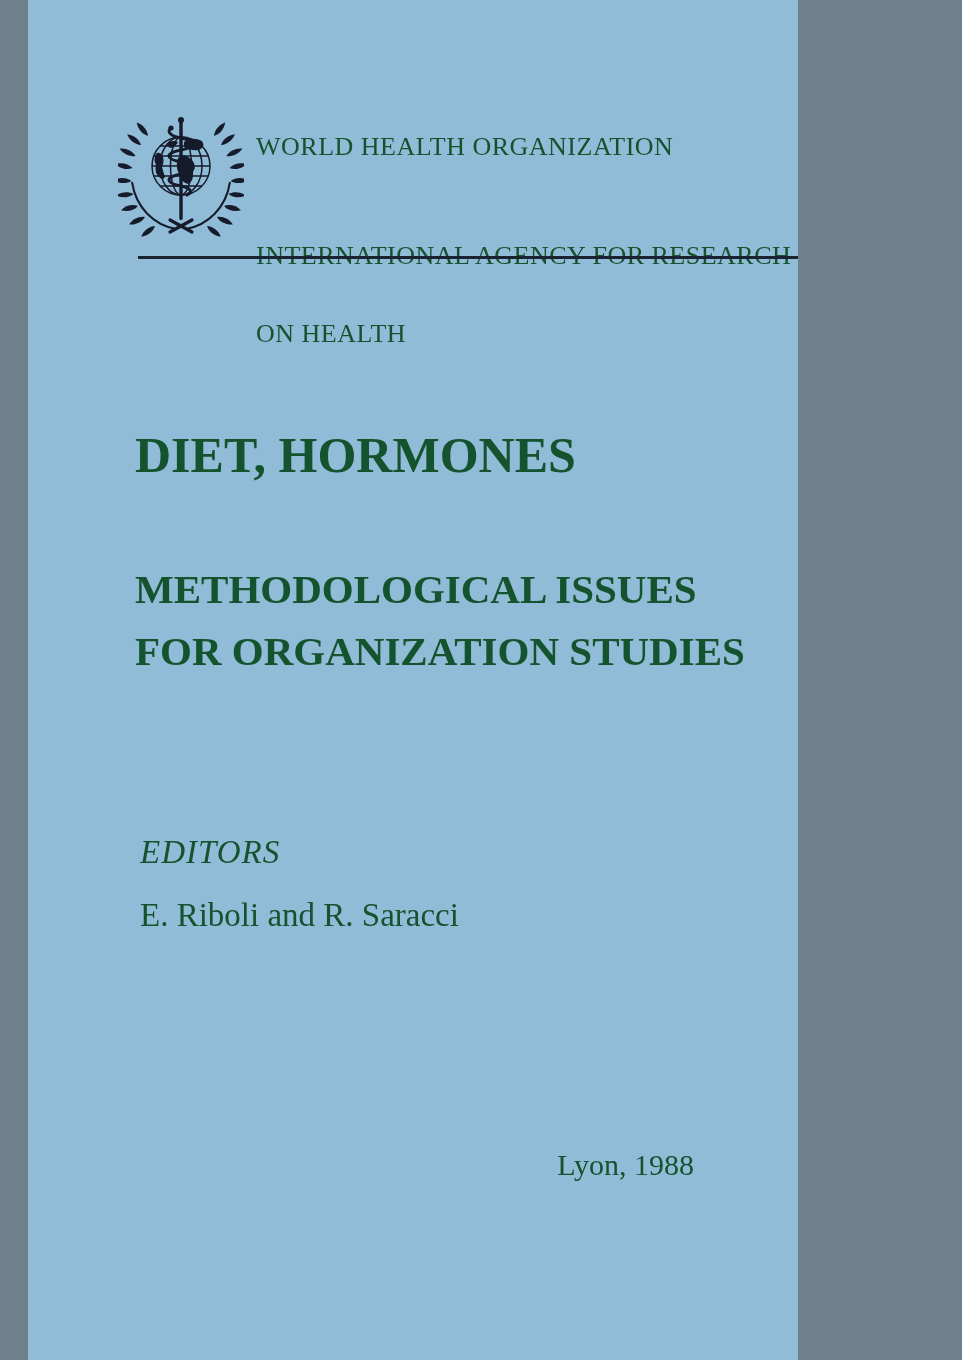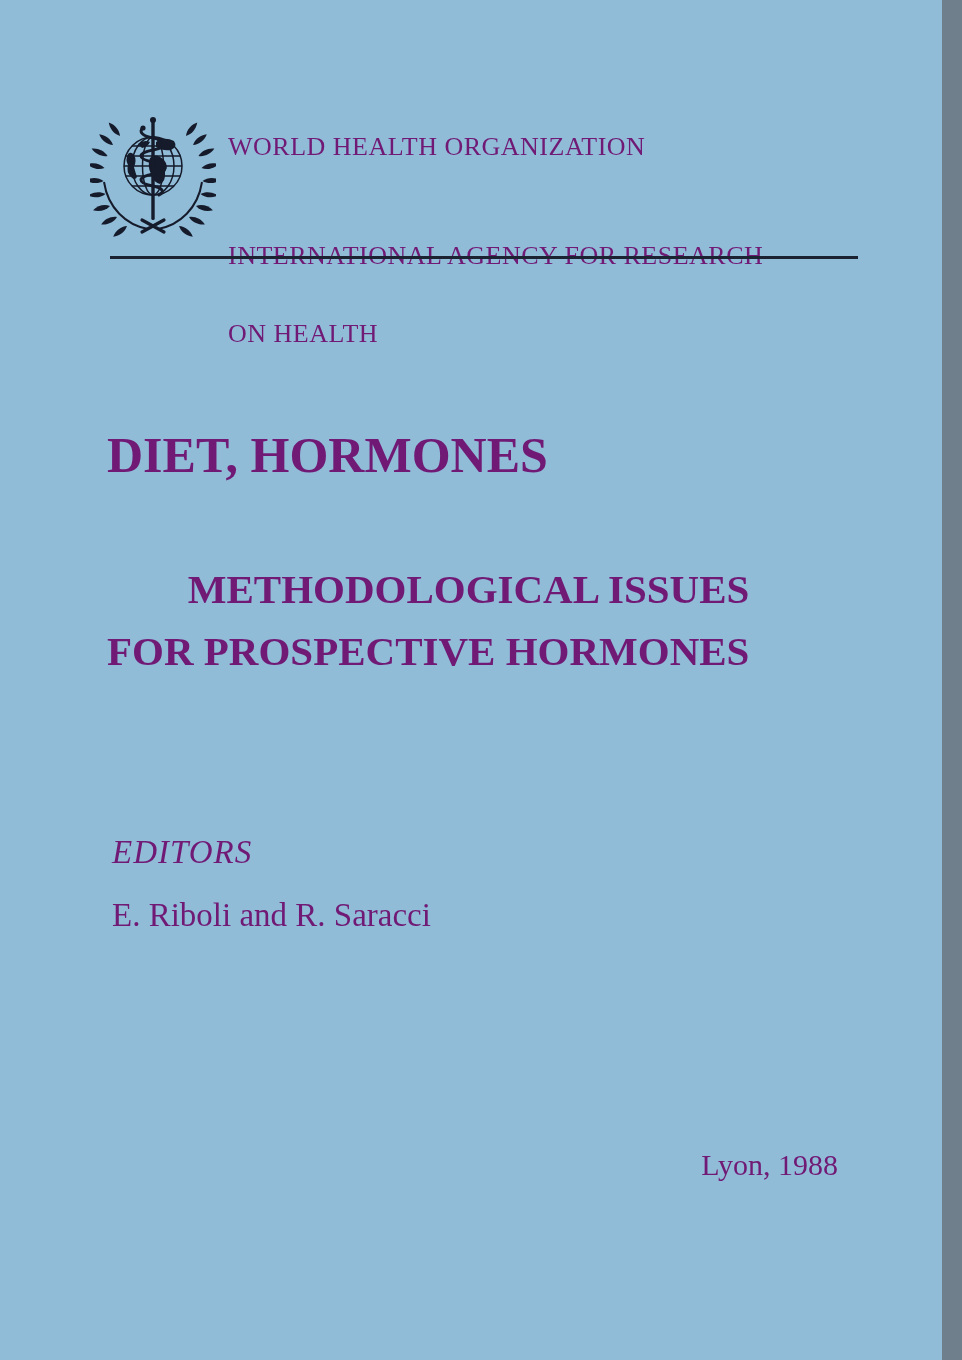--- a/index.html
+++ b/index.html
@@ -2,26 +2,27 @@
 <html><head>
 <meta charset="utf-8">
 <style>
   html, body {
     margin: 0;
     padding: 0;
     background: #6f7f8c;
   }
   .cover {
     position: relative;
-    width: 942px;
+    width: 770px;
     height: 1360px;
     background: #91bcd8;
     font-family: "Liberation Serif", "DejaVu Serif", serif;
-    color: #701a75;
+    color: #14532d;
     overflow: hidden;
+    margin-left: 28px;
   }
   .logo {
     position: absolute;
     left: 90px;
     top: 114px;
     width: 126px;
     height: 132px;
   }
   .org-name {
     position: absolute;
@@ -59,21 +60,21 @@
     letter-spacing: 0px;
   }
   .title-block-b {
     position: absolute;
     left: 107px;
     top: 558px;
     font-size: 41px;
     font-weight: bold;
     line-height: 62px;
   }
-  .title-line { white-space: pre; text-align: right; }
+  .title-line { white-space: pre; }
   .editors-label {
     position: absolute;
     left: 112px;
     top: 836px;
     font-size: 33px;
     font-style: italic;
     line-height: 1;
     letter-spacing: 1px;
     text-align: center;
   }
@@ -168,21 +169,21 @@
   </div>
 
   <div class="header-rule"></div>
 
   <div class="title-block-a">
     <div class="title-line">DIET, HORMONES</div>
   </div>
 
   <div class="title-block-b">
     <div class="title-line">METHODOLOGICAL ISSUES</div>
-    <div class="title-line">FOR PROSPECTIVE HORMONES</div>
+    <div class="title-line">FOR ORGANIZATION STUDIES</div>
   </div>
 
   <div class="editors-label">EDITORS</div>
 
   <div class="editors-names">E. Riboli and R. Saracci</div>
 
 
   <div class="place-year">Lyon, 1988</div>
 
 </div>

